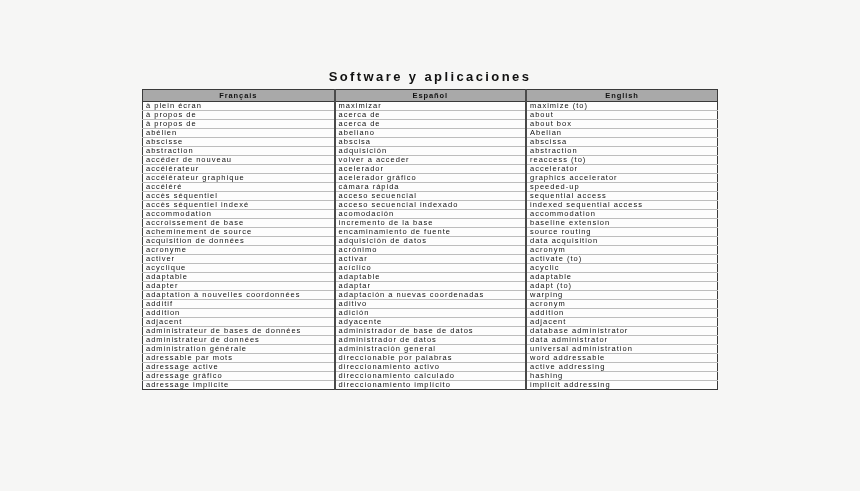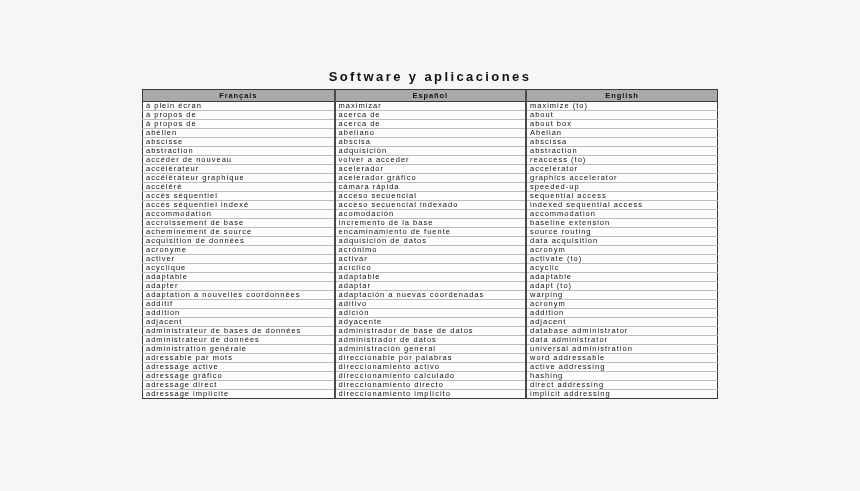--- a/index.html
+++ b/index.html
@@ -235,25 +235,20 @@
           <td>adressage active</td>
           <td>direccionamiento activo</td>
           <td>active addressing</td>
         </tr>
         <tr>
           <td>adressage gráfico</td>
           <td>direccionamiento calculado</td>
           <td>hashing</td>
         </tr>
         <tr>
-          <td>adressage direct</td>
-          <td>direccionamiento directo</td>
-          <td>direct addressing</td>
-        </tr>
-        <tr>
           <td>adressage implicite</td>
           <td>direccionamiento implícito</td>
           <td>implicit addressing</td>
         </tr>
       </tbody>
   </table>
 
 </div>
 
 </body></html>

